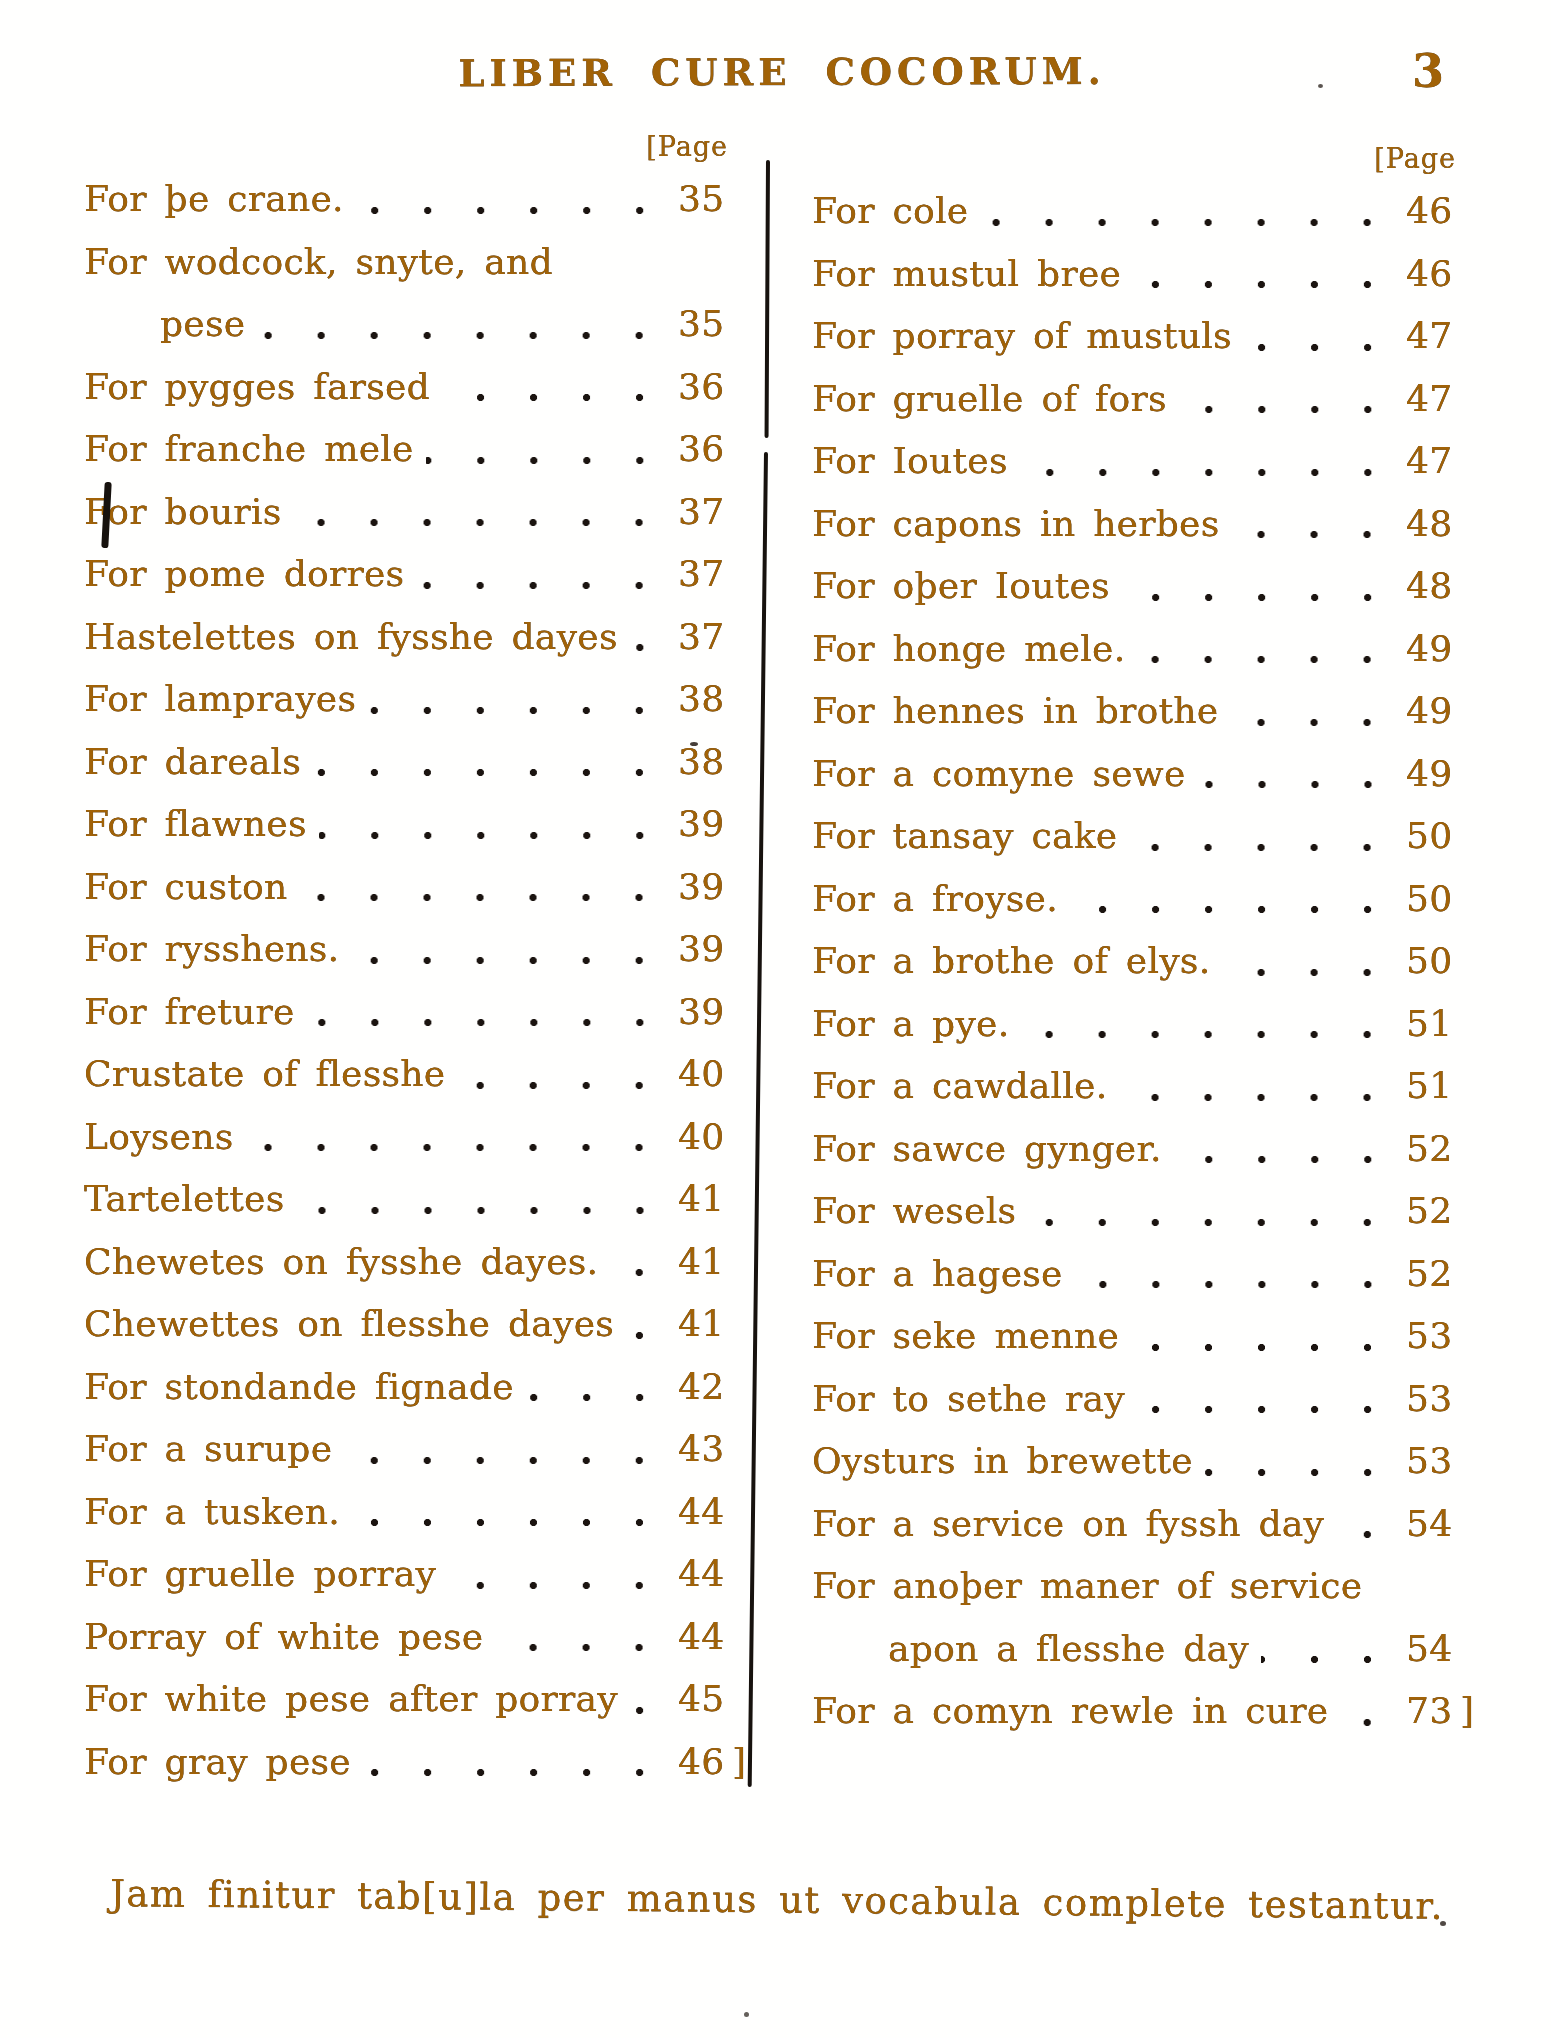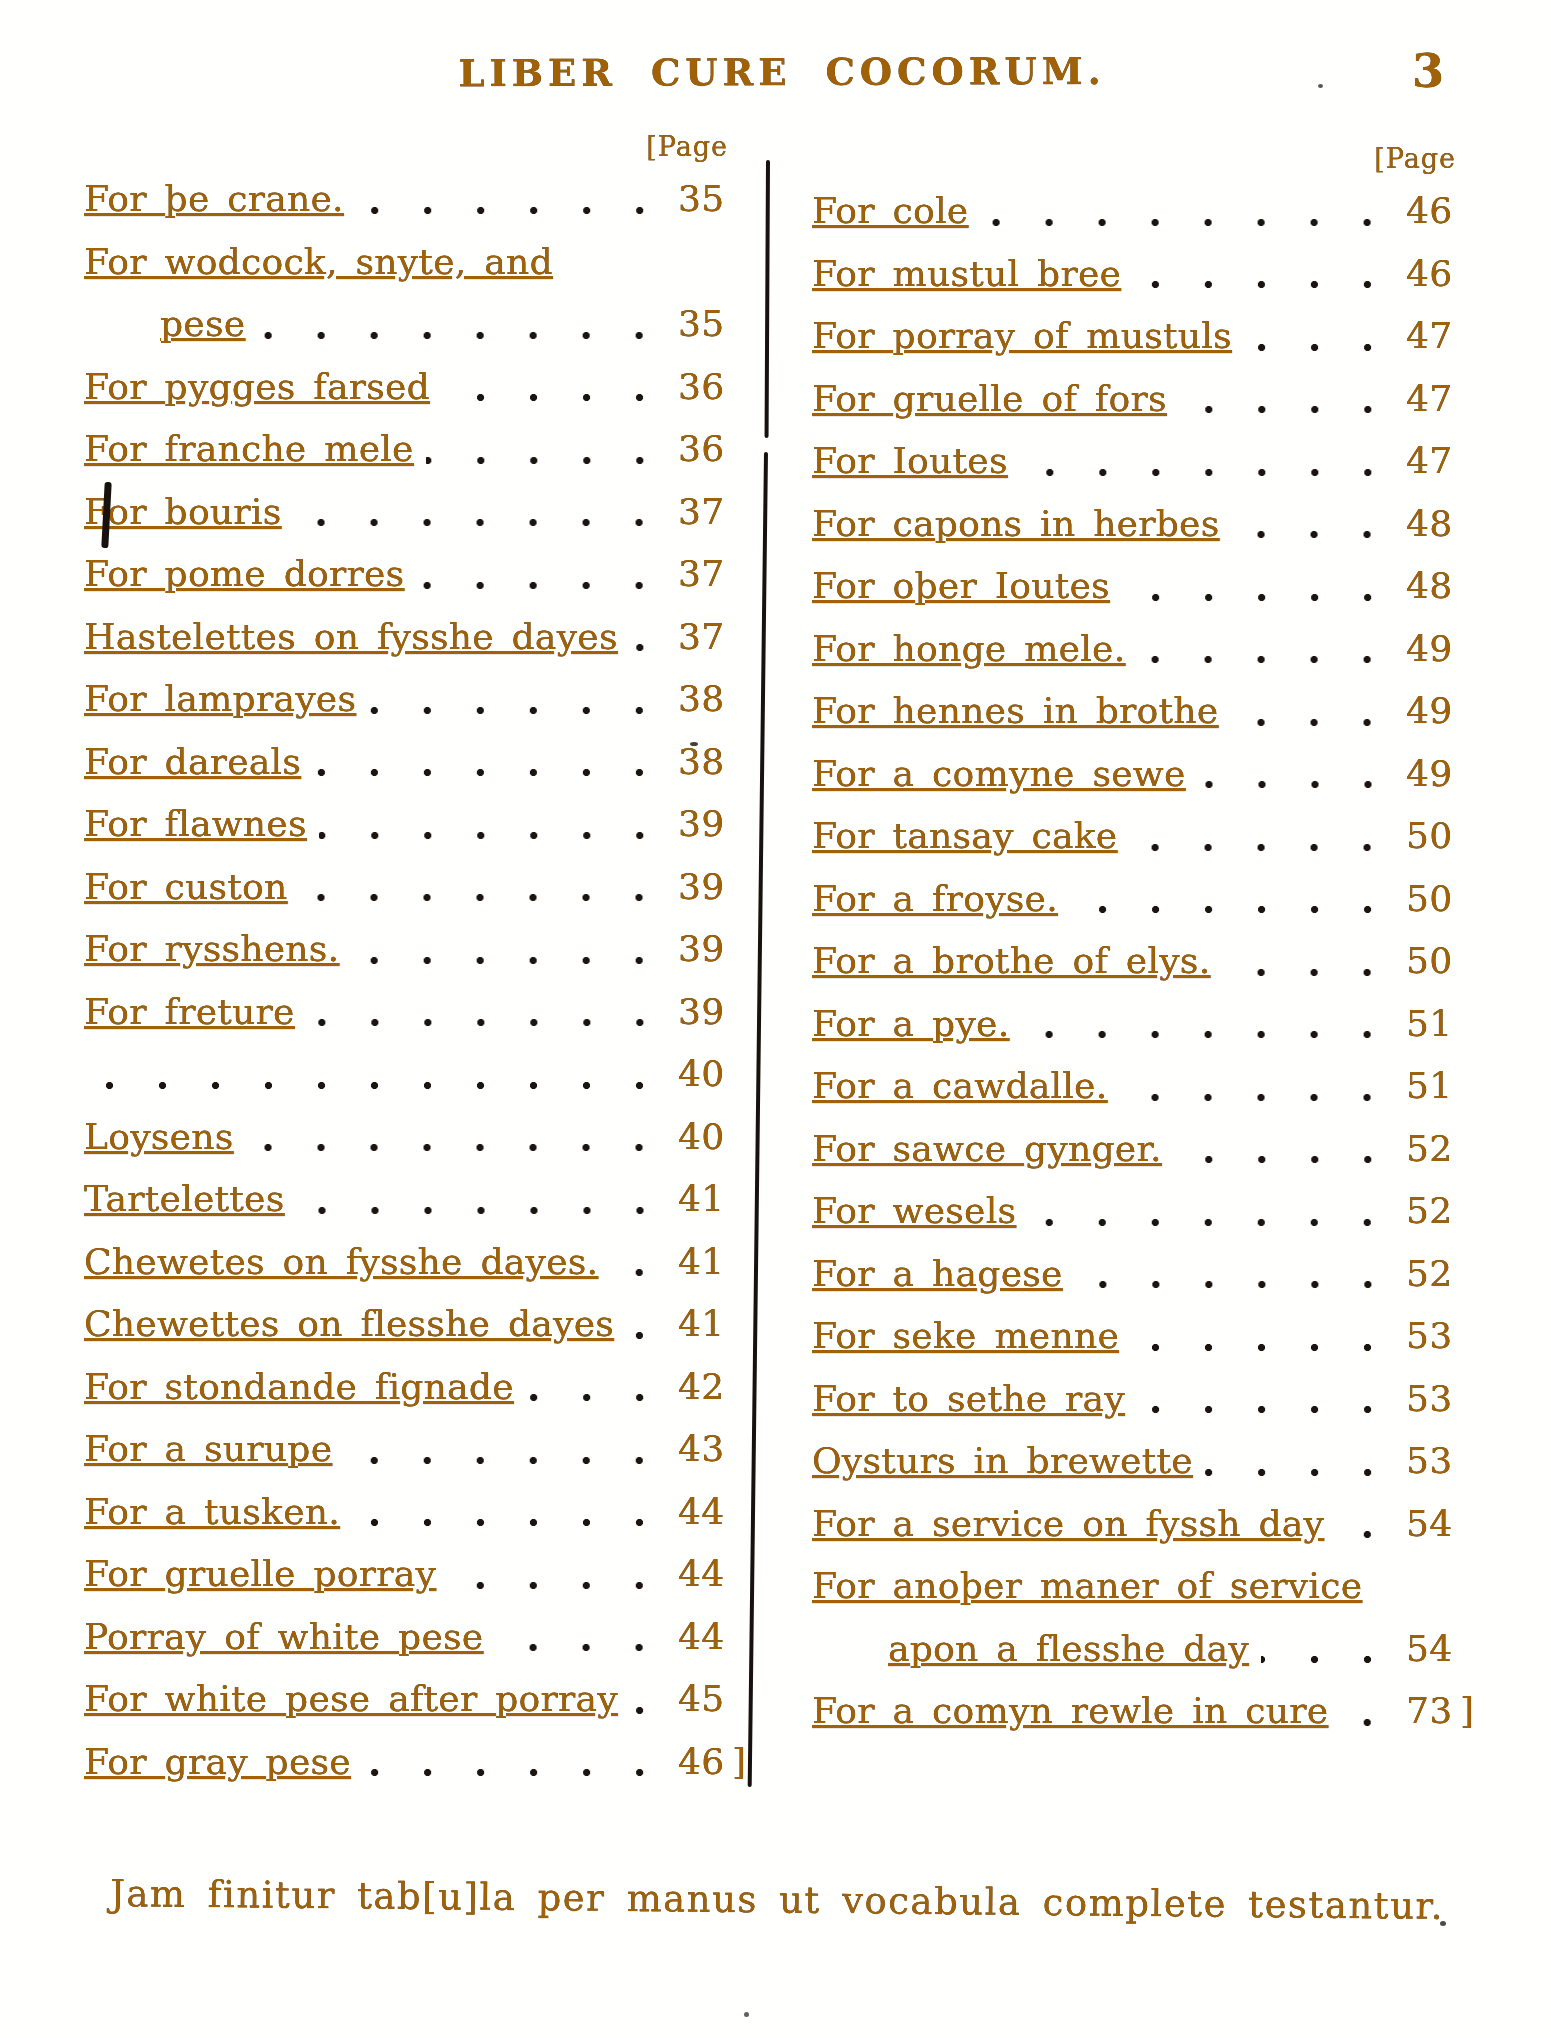--- a/index.html
+++ b/index.html
@@ -56,21 +56,21 @@
 
   .entry { }
   .line {
     display: flex;
     height: 62.5px; line-height: 62.5px;
     font-size: 36px;
     white-space: nowrap;
     letter-spacing: 0.3px; word-spacing: 6px;
   }
   .line.indent { padding-left: 76px; }
-  .t { flex: 0 0 auto; text-decoration: underline; }
+  .t { flex: 0 0 auto; }
   .leader {
     flex: 1 1 auto; min-width: 6px;
     margin: 0 6px 0 12px;
     background-image: radial-gradient(circle, #1b1410 3.2px, rgba(27,20,16,0) 3.9px);
     background-size: 53px 9px;
     background-repeat: repeat-x;
     background-position: right 6px bottom 16px;
   }
   .num { flex: 0 0 auto; min-width: 54px; }
   .bracket { flex: 0 0 auto; width: 0; white-space: pre; }
@@ -200,20 +200,21 @@
         </div>
         <div class="entry">
           <div class="line">
             <span class="t">For freture</span>
             <span class="leader"></span>
             <span class="num">39</span>
           </div>
         </div>
         <div class="entry">
           <div class="line">
+            <span class="t">Crustate of flesshe</span>
             <span class="leader"></span>
             <span class="num">40</span>
           </div>
         </div>
         <div class="entry">
           <div class="line">
             <span class="t">Loysens</span>
             <span class="leader"></span>
             <span class="num">40</span>
           </div>

